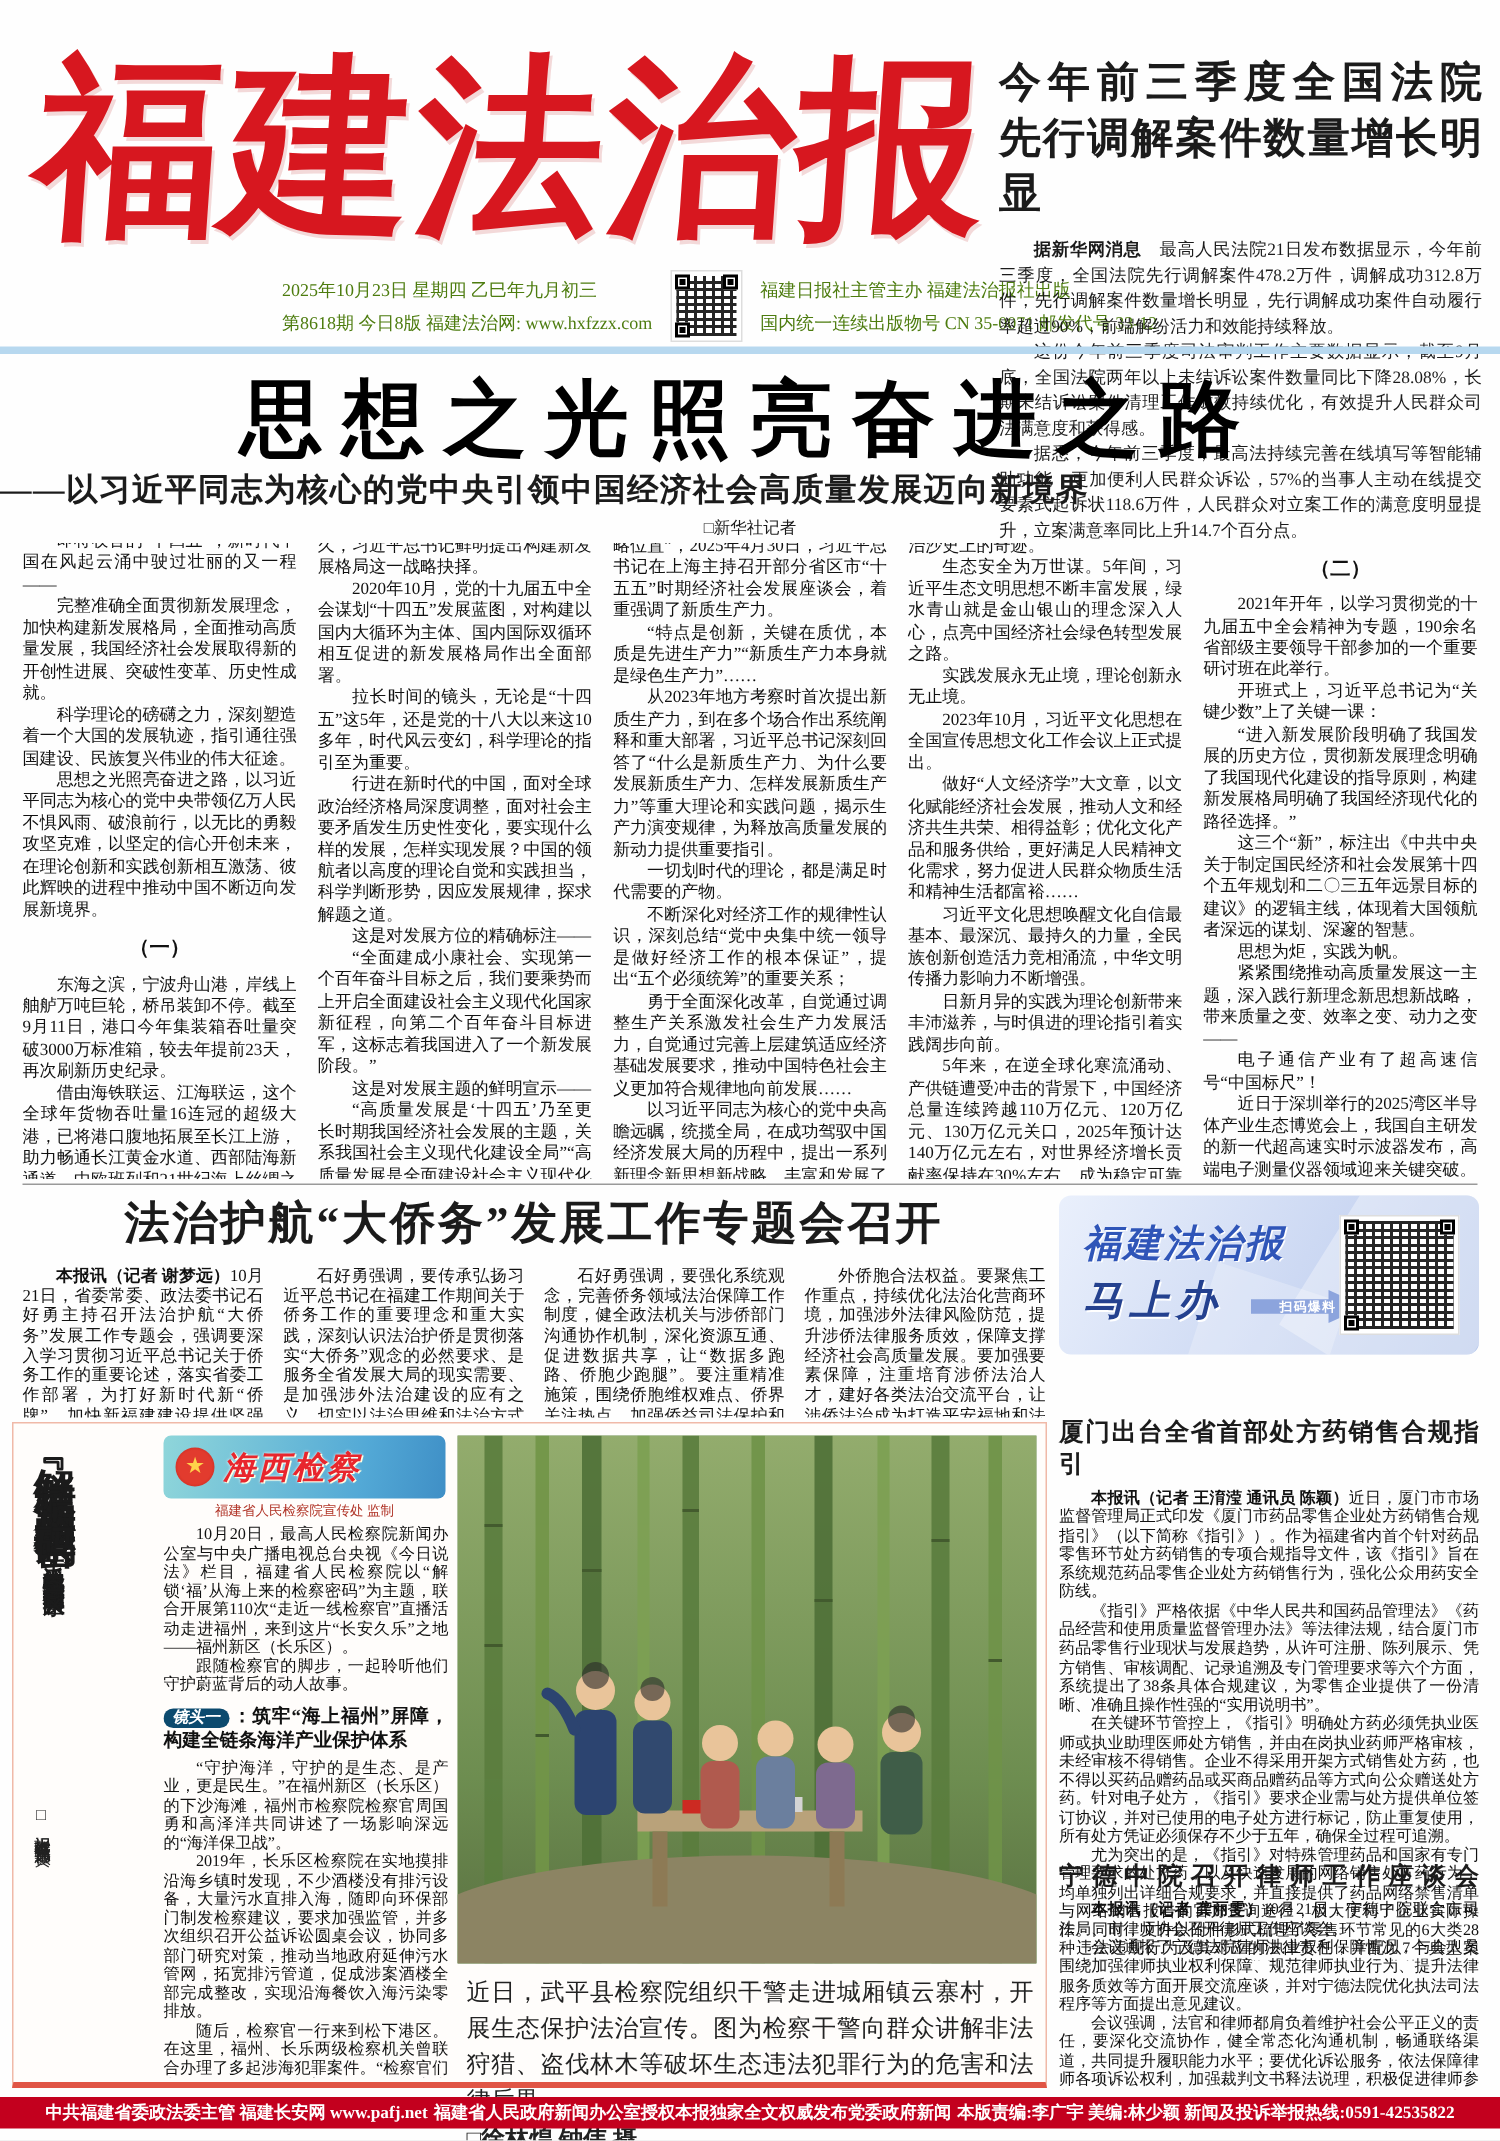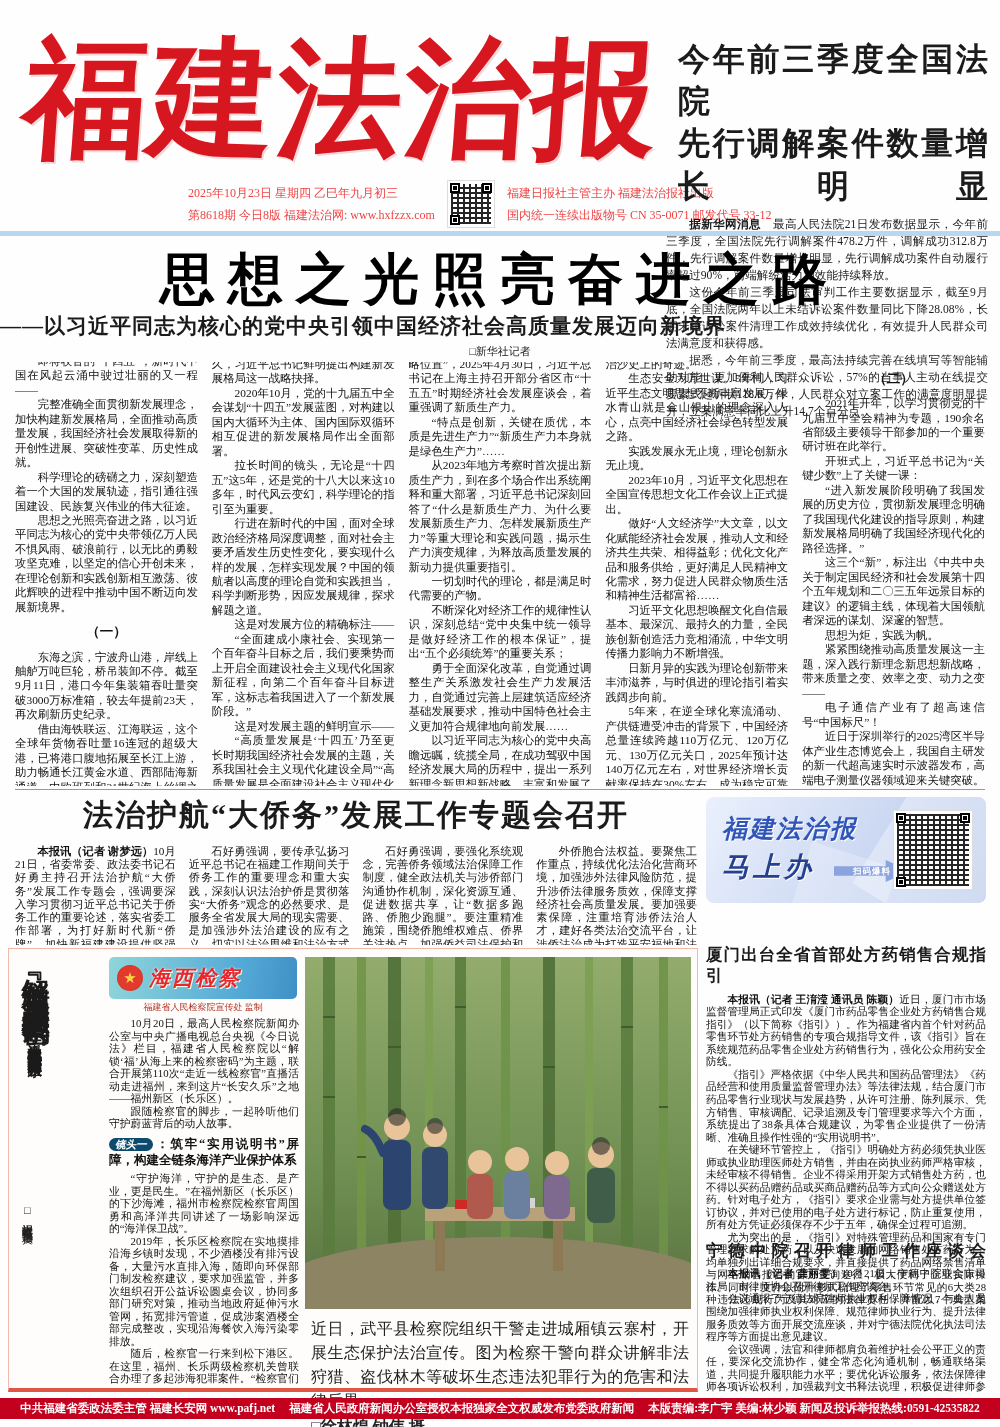--- a/index.html
+++ b/index.html
@@ -12,36 +12,36 @@
   .abs { position:absolute; }
 
   
   .mast-title {
     left:30px; top:14px; width:640px; height:165px;
     font-size:124px; font-weight:bold; color:#d7171f; letter-spacing:3px;
     font-family:"DejaVu Serif",serif; transform:skewX(-4deg) scaleY(1.04);
     transform-origin:left top; text-shadow:2px 2px 0 #f3d9d9; white-space:nowrap;
   }
   .mast-info { left:188px; top:180px; display:flex; gap:12px; align-items:center; }
-  .mast-info .blk { font-size:12px; line-height:1.85; color:#ef4444; white-space:nowrap; }
+  .mast-info .blk { font-size:12px; line-height:1.85; color:#4d7c0f; white-space:nowrap; }
   .qr { background:#fff; position:relative; border:1px solid #ddd; }
   .qr .mods {
     position:absolute; inset:3px;
     background-image:
       repeating-linear-gradient(0deg,#000 0 2px,transparent 2px 5px),
       repeating-linear-gradient(90deg,#000 0 2px,transparent 2px 6px);
     opacity:.85;
   }
   .qr .f { position:absolute; width:10px; height:10px; border:2px solid #000; background:#fff; }
   .qr .f::after { content:""; position:absolute; inset:1px; background:#000; }
   .qr .f.tl { left:2px; top:2px; } .qr .f.tr { right:2px; top:2px; } .qr .f.bl { left:2px; bottom:2px; }
 
   
   .tr-art { left:666px; top:38px; width:322px; }
-  .tr-head div { font-size:32px; font-weight:bold; line-height:1.32; text-align:justify; text-align-last:justify;margin-left:12px; }
+  .tr-head div { font-size:28px; font-weight:bold; line-height:1.32; text-align:justify; text-align-last:justify; }
   .tr-body { margin-top:9px; font-size:11.6px; line-height:1.47; text-align:justify; }
   .tr-body p { text-indent:2em; }
 
   .rule-blue { left:0; top:231px; width:1000px; height:5px; background:#b7d8ef; }
 
   
   .lead-head {
     left:0; top:243px; width:1000px; text-align:center;
     font-family:"Liberation Sans","DejaVu Sans",sans-serif;
     font-size:55px; font-weight:900; letter-spacing:13px; color:#000;
@@ -106,21 +106,21 @@
   .feat-body .lens { text-indent:0; font-size:12.5px; font-weight:bold; line-height:1.3; margin:6px 0 4px; }
   .lens-tag { display:inline-block; background:#0c4a6e; color:#fff; font-style:italic; font-size:10.5px;
     border-radius:8px; padding:0 6px; margin-right:2px; font-weight:bold; }
   .photo { position:absolute; left:296px; top:8px; width:386px; height:352px; overflow:hidden; background:#6e8f52; }
   .caption { position:absolute; left:302px; top:368px; width:378px; font-size:16px; line-height:1.5;
     text-align:justify; color:#222; }
   .caption .credit { display:block; text-align:left; font-weight:bold; margin-top:2px; }
 
   
   .footer { left:0; top:1398px; width:1000px; height:21px; background:#c3001e; color:#fff;
-    display:flex; justify-content:center; align-items:center; gap:14px;
+    display:flex; justify-content:center; align-items:center; gap:4px;
     font-size:11.5px; font-weight:bold; white-space:nowrap; }
 </style>
 </head>
 <body>
 
 <div class="page">
 
   <div class="abs mast-title">福建法治报</div>
   <div class="abs mast-info">
     <div class="blk">
@@ -284,21 +284,21 @@
       <div class="t">海西检察</div>
     </div>
     <div class="hx-sub">福建省人民检察院宣传处 监制</div>
     <div class="feat-body">
       <div>
 
       <p>10月20日，最高人民检察院新闻办公室与中央广播电视总台央视《今日说法》栏目，福建省人民检察院以“解锁‘福’从海上来的检察密码”为主题，联合开展第110次“走近一线检察官”直播活动走进福州，来到这片“长安久乐”之地——福州新区（长乐区）。</p>
           <p>跟随检察官的脚步，一起聆听他们守护蔚蓝背后的动人故事。</p>
         </div>
       <p class="lens">
-        <span class="lens-tag">镜头一</span><b>：筑牢“实用说明书”屏障，构建全链条海洋产业保护体系</b>
+        <span class="lens-tag">镜头一</span><b>：筑牢“海上福州”屏障，构建全链条海洋产业保护体系</b>
       </p>
       <div>
 
       <p>“守护海洋，守护的是生态、是产业，更是民生。”在福州新区（长乐区）的下沙海滩，福州市检察院检察官周国勇和高泽洋共同讲述了一场影响深远的“海洋保卫战”。</p>
           <p>2019年，长乐区检察院在实地摸排沿海乡镇时发现，不少酒楼没有排污设备，大量污水直排入海，随即向环保部门制发检察建议，要求加强监管，并多次组织召开公益诉讼圆桌会议，协同多部门研究对策，推动当地政府延伸污水管网，拓宽排污管道，促成涉案酒楼全部完成整改，实现沿海餐饮入海污染零排放。</p>
           <p>随后，检察官一行来到松下港区。在这里，福州、长乐两级检察机关曾联合办理了多起涉海犯罪案件。“检察官们办理的不只是一个案件，而是一湾生态、一域发展。”据长乐区检察院检察官林弘毅介绍，福州市检察机关牵头成立闽东北“四市一区”检察协同联盟，严厉打击非法捕捞、盗采海砂等涉海犯罪，建立“日常巡查+季节禁捕+增殖放流+生态修复”长效机制，综合运用案件办理、督促缴纳生态修复金等方式，构建起海洋产业的全链条保护体系。</p>
         </div>
     </div>
 
     <div class="photo">

